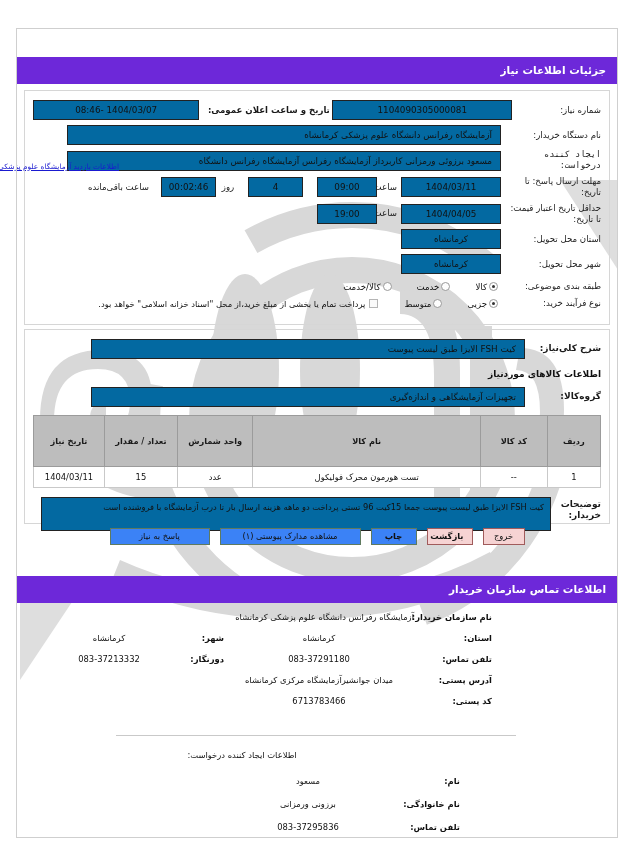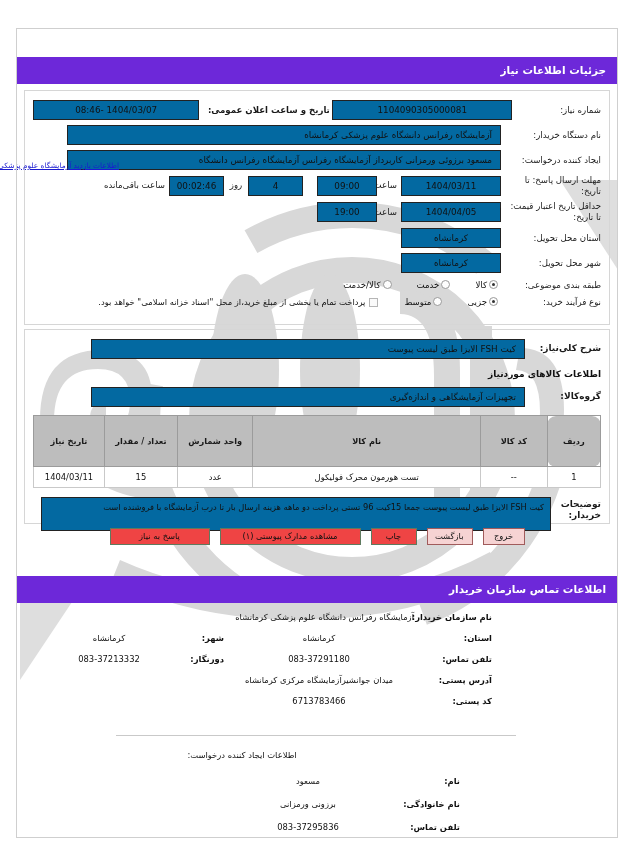--- a/index.html
+++ b/index.html
@@ -91,21 +91,21 @@
     text-align: center;
     padding: 0 4px;
     overflow: hidden;
     white-space: nowrap;
   }
   .box.num { font-family: "DejaVu Sans", sans-serif; }
   .w200 { width: 202px; }
   .w185 { width: 187px; }
   .w100 { width: 100px; }
   .w60  { width: 60px; }
-  .w55  { width: 55px; }
+  .w55  { width: 55px; margin-left: 8px; }
   .w430 { width: 434px; }
 
   .blue-link {
     color: #1a1ad0;
     font-size: 7.4px;
     text-decoration: underline;
     white-space: nowrap;
     direction: rtl;
   }
   .overflow-holder {
@@ -192,37 +192,37 @@
   .btnrow {
     display: flex;
     flex-direction: row;
     align-items: center;
     justify-content: flex-start;
     padding: 0 8px;
     gap: 10px;
   }
   .btn {
     border: 1px solid #5f7a5f;
-    background: #ef4444;
+    background: #3b82f6;
     color: #111;
     font-size: 8.4px;
     height: 17px;
     line-height: 15px;
     text-align: center;
     padding: 0 8px;
     white-space: nowrap;
     cursor: pointer;
   }
   .btn.red {
     border-color: #a05b5b;
     background: #f6d3d3;
   }
   .btn.w140 { width: 141px; }
   .btn.w100 { width: 100px; }
-  .btn.w48  { width: 46px; }
+  .btn.w48  { width: 46px; font-weight: bold; }
   .btn.w42  { width: 42px; }
 
   
   .contact {
     position: absolute;
     left: 24px;
     width: 586px;
     top: 612px;
   }
   .c-row {
@@ -310,21 +310,21 @@
       <div class="lbl" style="width:150px;text-align:center;font-weight:bold;">تاریخ و ساعت اعلان عمومی:</div>
       <div class="box num w185">1404/03/07 -08:46</div>
     </div>
 
     <div class="row">
       <div class="lbl w110">نام دستگاه خریدار:</div>
       <div class="box w430" style="text-align:right;padding-right:8px;">آزمایشگاه رفرانس دانشگاه علوم پزشکی کرمانشاه</div>
     </div>
 
     <div class="row overflow-holder">
-      <div class="lbl w110" style="white-space:normal;">ایجاد کننده درخواست:</div>
+      <div class="lbl w110" style="white-space:normal;font-family:Liberation Mono, monospace;">ایجاد کننده درخواست:</div>
       <div style="position:relative;">
         <div class="box w430" style="text-align:right;padding-right:8px;">مسعود برزوئی ورمزانی کاربرداز آزمایشگاه رفرانس آزمایشگاه رفرانس دانشگاه</div>
         <div class="overflow-text">
           <span class="blue-link">اطلاعات بازدید آزمایشگاه علوم پزشکی کرمانشاه</span>
         </div>
       </div>
     </div>
 
     <div class="row">
       <div class="lbl w110" style="white-space:normal;">مهلت ارسال پاسخ: تا تاریخ:</div>
@@ -392,21 +392,21 @@
     <div class="sub-head" style="padding-right:8px;">اطلاعات کالاهای موردنیاز</div>
 
     <div class="row" style="margin-top:8px;">
       <div class="lbl w80 bold">گروه‌کالا:</div>
       <div class="box w430" style="text-align:right;padding-right:8px;">تجهیزات آزمایشگاهی و اندازه‌گیری</div>
     </div>
 
     <table class="items">
       <thead>
         <tr>
-          <th style="width:55px;border-radius:9px;">ردیف</th>
+          <th style="width:55px;">ردیف</th>
           <th style="width:70px;">کد کالا</th>
           <th style="width:240px;">نام کالا</th>
           <th style="width:78px;">واحد شمارش</th>
           <th style="width:76px;">تعداد / مقدار</th>
           <th style="width:72px;">تاریخ نیاز</th>
         </tr>
       </thead>
       <tbody>
         <tr>
           <td>1</td>

